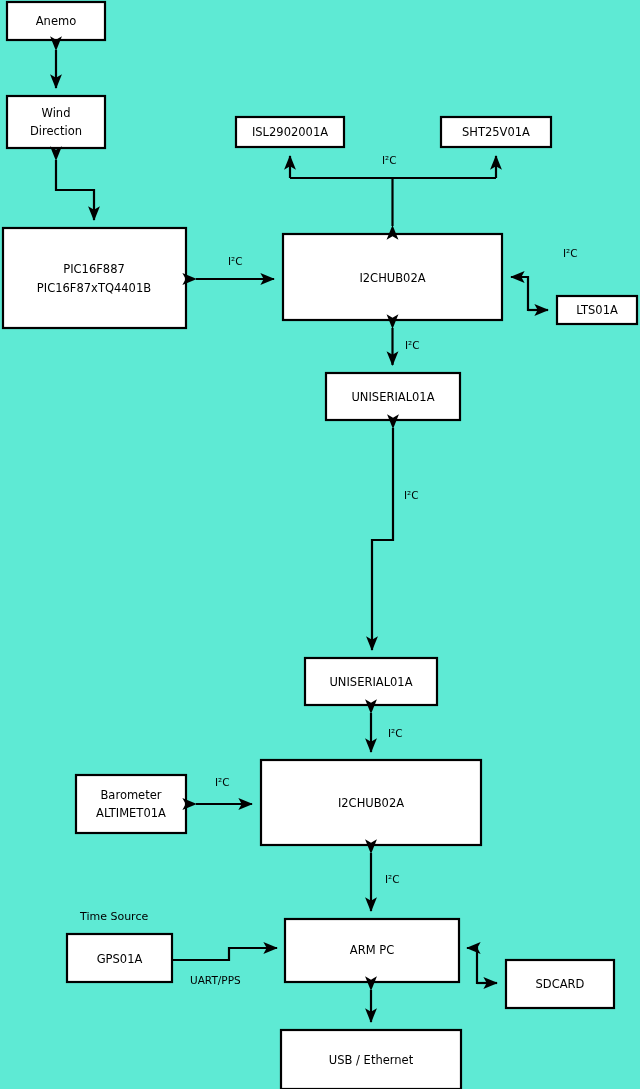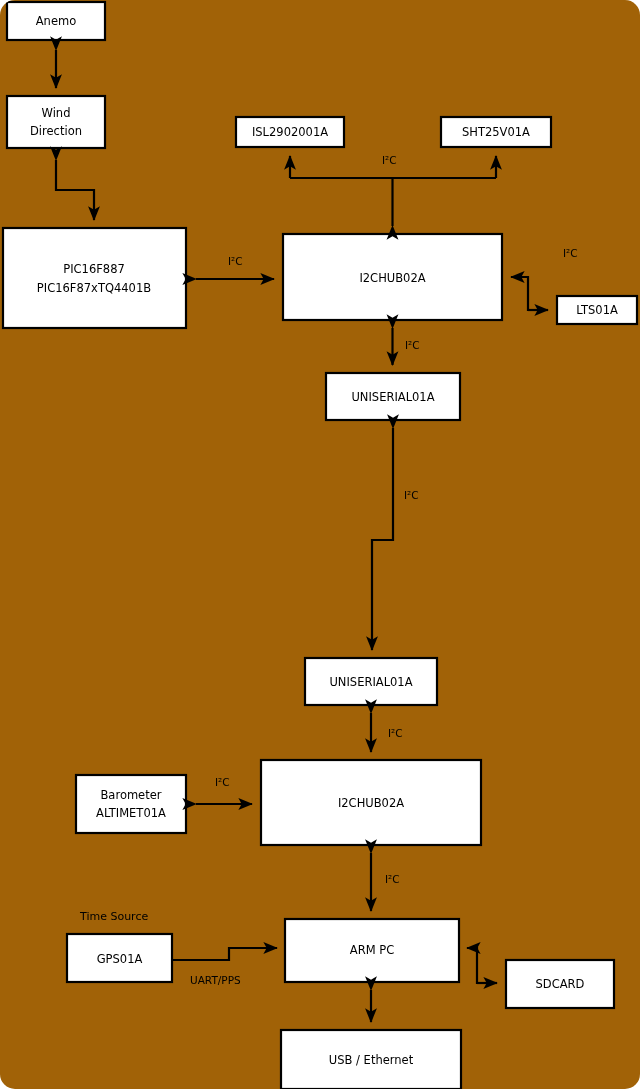--- a/index.html
+++ b/index.html
@@ -7,23 +7,22 @@
     padding: 0;
     background: #ffffff;
   }
   body {
     font-family: "DejaVu Sans", "Liberation Sans", sans-serif;
   }
   #diagram-root {
     position: relative;
     width: 640px;
     height: 1089px;
-    background: #a16207;
+    background: #5eead4;
     overflow: hidden;
-    border-radius: 15px;
   }
   svg#diagram {
     display: block;
     width: 640px;
     height: 1089px;
   }
   .node-box {
     fill: #ffffff;
     stroke: #000000;
     stroke-width: 2.2;

